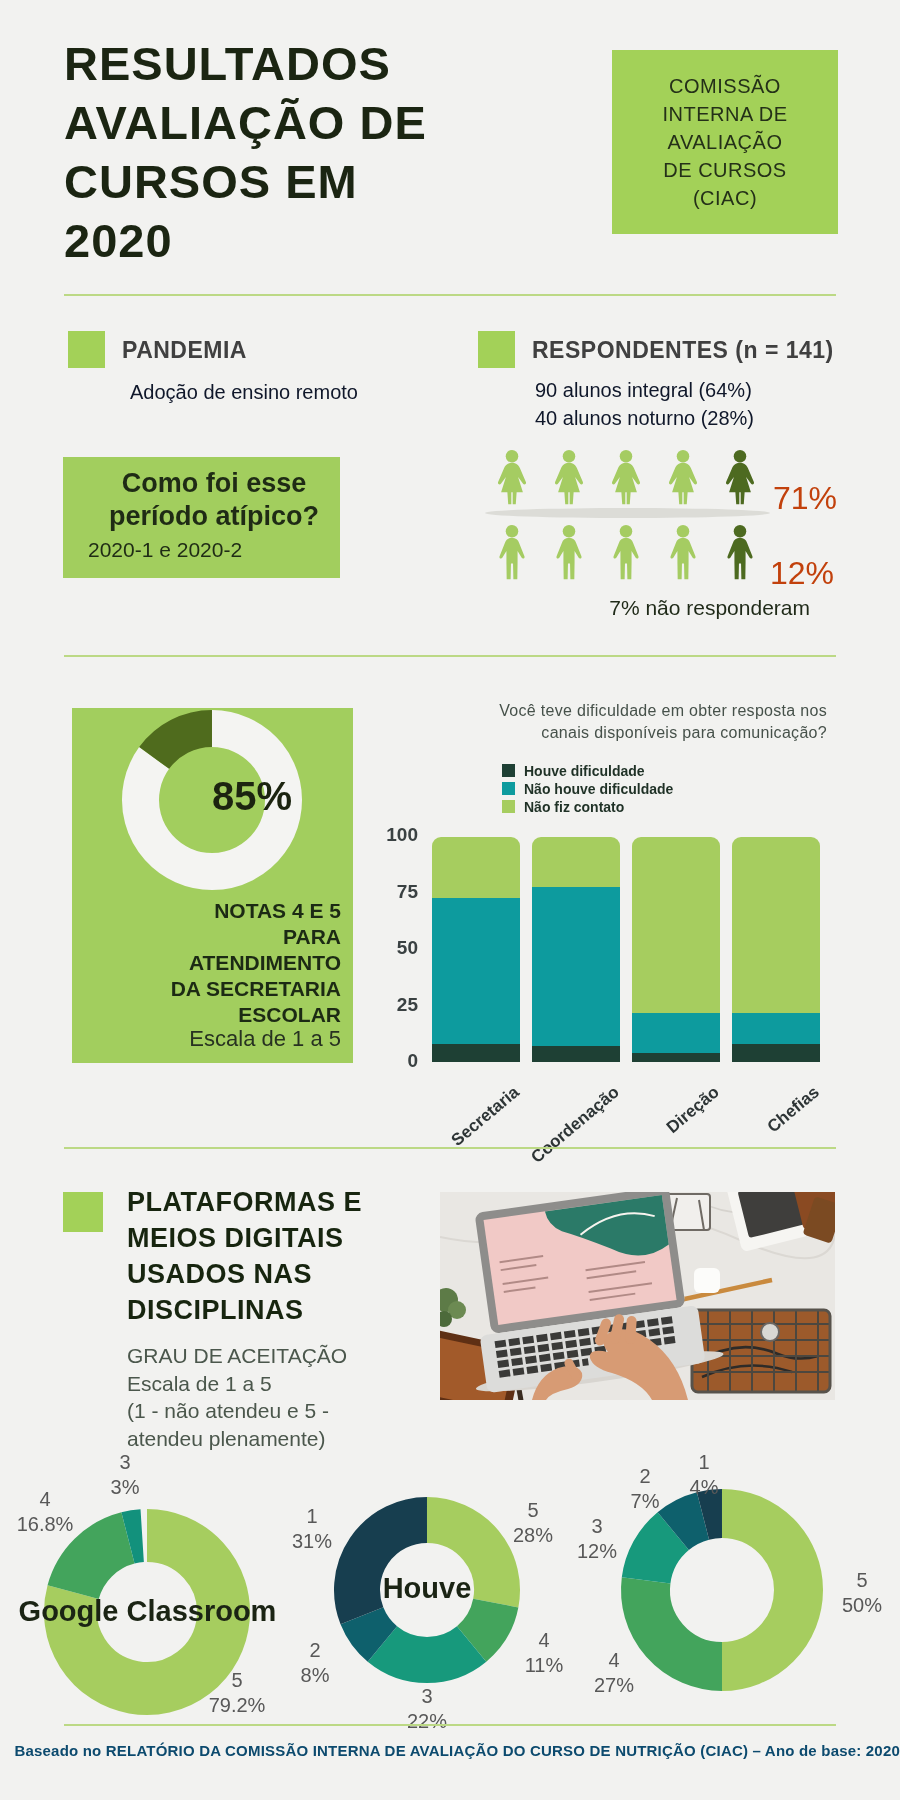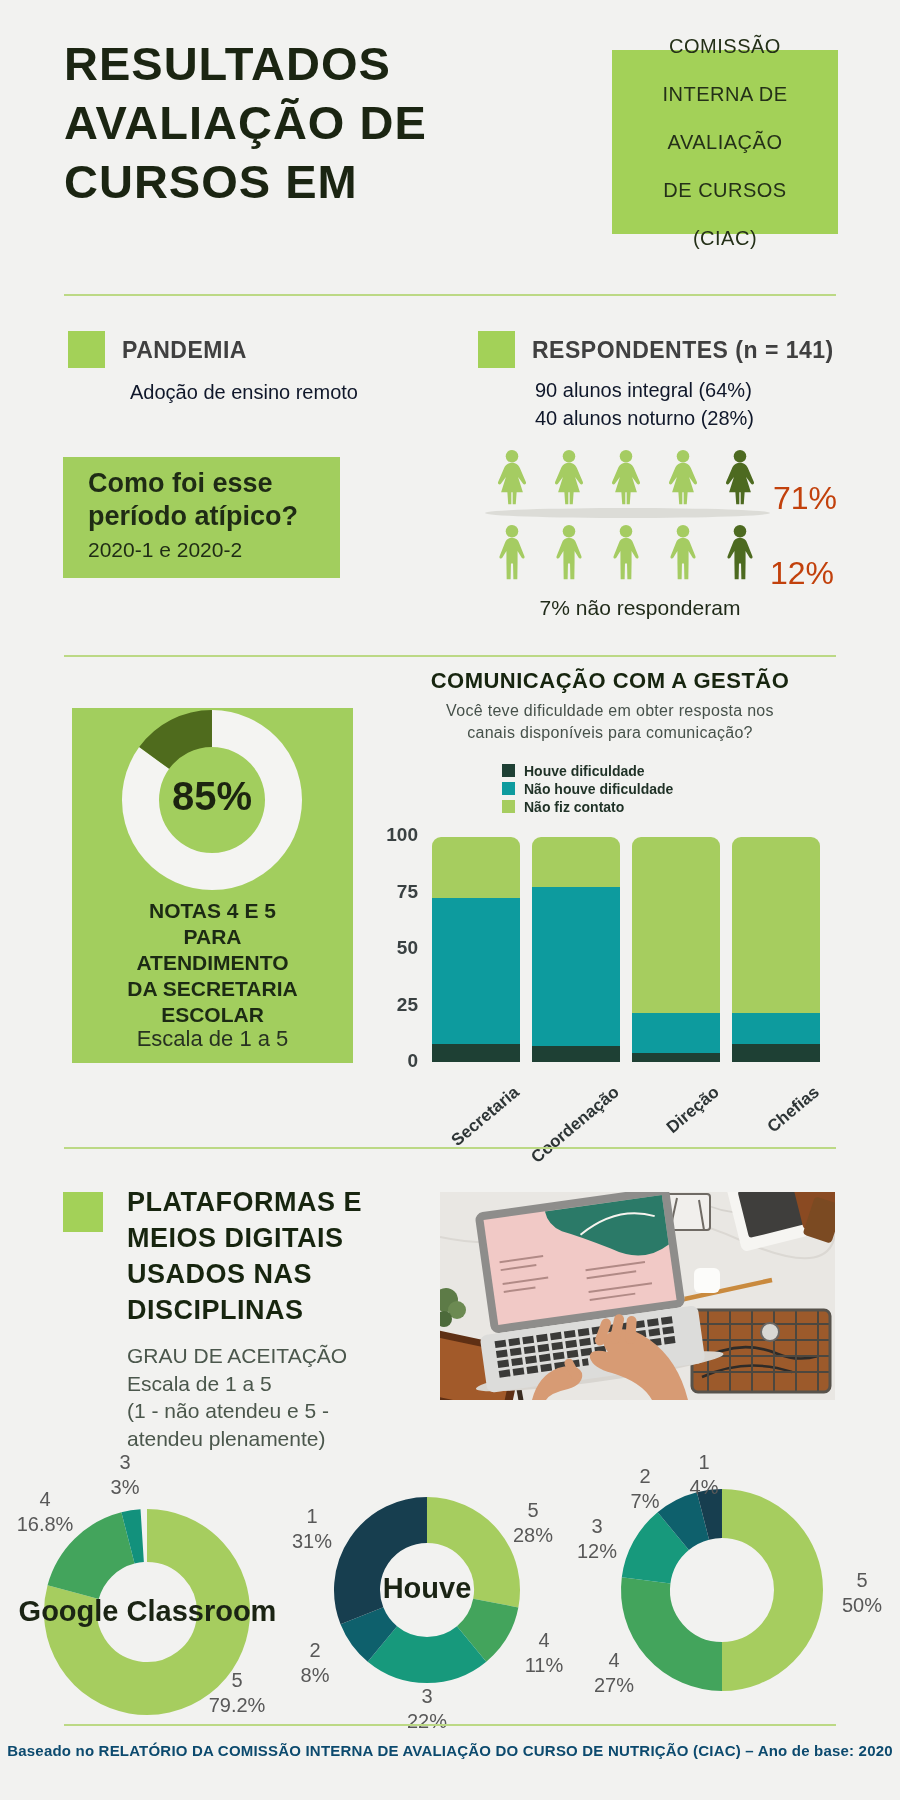--- a/index.html
+++ b/index.html
@@ -1,31 +1,31 @@
 <!DOCTYPE html>
 <html style="--background: #f2f2f0; --accent-green: #a3d158; --box-green: #a2ce5e; --person-light: #a5cc62; --person-dark: #4d6a20; --chart-light-green: #a6cd5f; --teal: #0d9b9e; --dark-forest: #1e4034; --medium-green: #43a45c; --sea-green: #17997c; --dark-teal: #0e606c; --dark-navy: #173e4f; --olive: #4f6b1d;"><head>
 <meta charset="utf-8">
 <style>
   html,body{margin:0;padding:0;background:#e5e5e3;font-family:"Liberation Sans","DejaVu Sans",sans-serif;}
   #canvas{position:relative;width:900px;height:1800px;background:#f2f2f0;overflow:hidden;margin:0 auto;}
   .abs{position:absolute;}
-  .ctr{text-align:center;gap:20px;}
+  .ctr{text-align:right;}
   
   .page-title{left:64px;top:34px;font-size:47px;line-height:59px;font-weight:800;color:#1b2512;letter-spacing:1px;}
   .ciac-box{left:612px;top:50px;width:226px;height:184px;background:var(--accent-green);color:#243018;
             font-size:20px;line-height:28px;letter-spacing:.5px;display:flex;flex-direction:column;
             align-items:center;justify-content:center;font-weight:500;}
   .divider{height:2px;background:#bcd985;left:64px;width:772px;}
   
   .bullet{width:37px;height:37px;background:var(--accent-green);}
   .sec-head{font-size:23px;font-weight:800;color:#404040;letter-spacing:.5px;}
   .body-txt{font-size:20px;color:#0f172a;}
   
   .period-box{left:63px;top:457px;width:277px;height:121px;background:var(--box-green);color:#1f2b15;padding:10px 0 0 25px;box-sizing:border-box;}
-  .period-box .b{font-size:27px;line-height:33px;font-weight:800;}
+  .period-box .b{font-size:27px;line-height:33px;font-weight:800;text-align:center;}
   .period-box .r{font-size:21px;margin-top:5px;}
   
   .person{width:48px;height:68px;margin-right:9px;}
   .p-light{color:var(--person-light);} .p-dark{color:var(--person-dark);}
   .prow{display:flex;}
   .pct-lab{font-size:32px;color:#c2410c;}
   .row-shadow{left:485px;top:508px;width:285px;height:10px;background:#dcdcd7;border-radius:50%;}
   .no-answer{left:470px;top:596px;width:340px;font-size:21px;color:#1f2a18;}
   
   .comm-head{left:393px;top:668px;width:434px;font-size:22px;font-weight:800;color:#17250f;letter-spacing:.5px;}
@@ -69,20 +69,21 @@
     </symbol>
   </defs>
 </svg>
 
 <div id="canvas" style="background: rgb(242, 242, 240);">
 
   <div class="abs page-title">
     <div>RESULTADOS</div>
     <div>AVALIAÇÃO DE</div>
     <div>CURSOS EM</div>
+    <div>2020</div>
   </div>
   <div class="abs ciac-box ctr">
     <div>COMISSÃO</div>
     <div>INTERNA DE</div>
     <div>AVALIAÇÃO</div>
     <div>DE CURSOS</div>
     <div>(CIAC)</div>
   </div>
   <div class="abs divider" style="top:294px"></div>
 
@@ -138,21 +139,20 @@
       </svg>
     <svg class="person p-dark">
         <use href="#sym-male"></use>
       </svg>
   </div>
   <div class="abs pct-lab" style="left:770px;top:555px">12%</div>
   <div class="abs ctr no-answer">7% não responderam</div>
 
   <div class="abs divider" style="top:655px"></div>
 
-  <div class="abs ctr comm-head">COMUNICAÇÃO COM A GESTÃO</div>
   <div class="abs ctr comm-q">
     <div>Você teve dificuldade em obter resposta nos</div>
     <div>canais disponíveis para comunicação?</div>
   </div>
 
   <div class="abs legend">
     <div class="legend-row">
       <span class="legend-sq" style="background: rgb(30, 64, 52);"></span>
       <span class="legend-lab">Houve dificuldade</span>
     </div>

